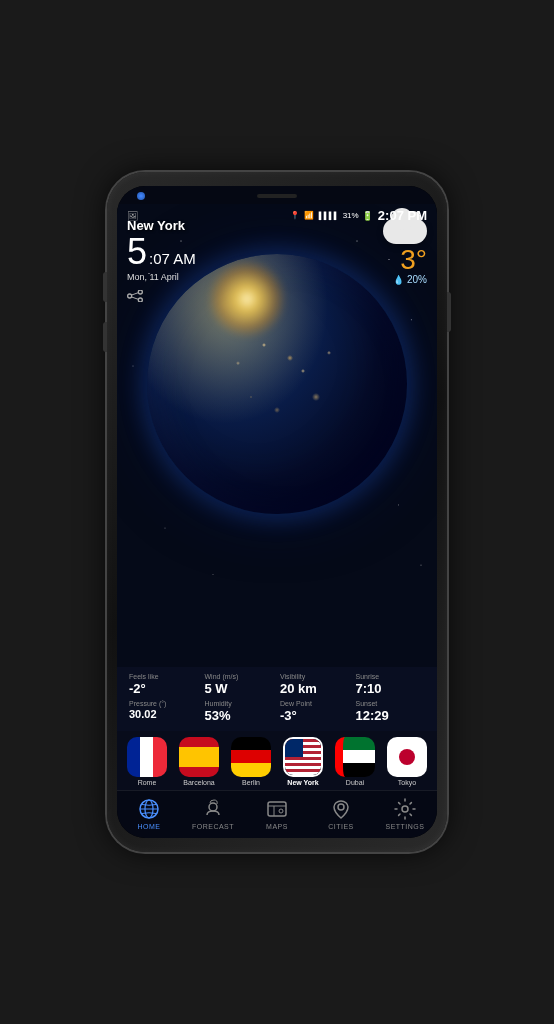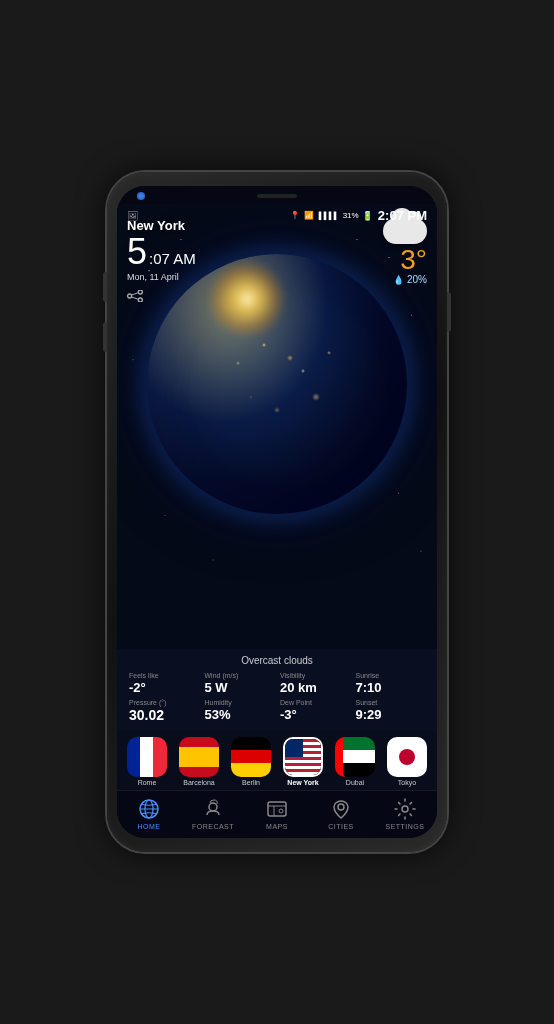--- a/index.html
+++ b/index.html
@@ -530,21 +530,20 @@
       <div class="earth-globe">
         <div class="earth-glow"></div>
         <div class="earth-lights"></div>
       </div>
       <div class="earth-atmosphere"></div>
 
       <div class="sun-glow"></div>
     </div>
 
     <div class="weather-details">
-      <div class="weather-condition">Overcast clouds</div>
       <div class="weather-grid">
 
         <div class="weather-stat">
           <span class="stat-label">Feels like</span>
           <span class="stat-value">-2°</span>
         </div>
 
         <div class="weather-stat">
           <span class="stat-label">Wind (m/s)</span>
           <span class="stat-value">5 W</span>
@@ -555,36 +554,36 @@
           <span class="stat-value">20 km</span>
         </div>
 
         <div class="weather-stat">
           <span class="stat-label">Sunrise</span>
           <span class="stat-value">7:10</span>
         </div>
 
         <div class="weather-stat">
           <span class="stat-label">Pressure (°)</span>
-          <span class="stat-value" style="font-size:14px;">30.02</span>
+          <span class="stat-value" style="font-size:11px;">30.02</span>
         </div>
 
         <div class="weather-stat">
           <span class="stat-label">Humidity</span>
           <span class="stat-value">53%</span>
         </div>
 
         <div class="weather-stat">
           <span class="stat-label">Dew Point</span>
           <span class="stat-value">-3°</span>
         </div>
 
         <div class="weather-stat">
           <span class="stat-label">Sunset</span>
-          <span class="stat-value">9:29</span>
+          <span class="stat-value">12:29</span>
         </div>
 
       </div>
     </div>
 
     <div class="city-thumbnails">
 
       <div class="city-thumb">
         <div class="city-flag flag-france" style="border-radius:10px; width:40px; height:40px;"></div>
         <span class="city-label">Rome</span>

